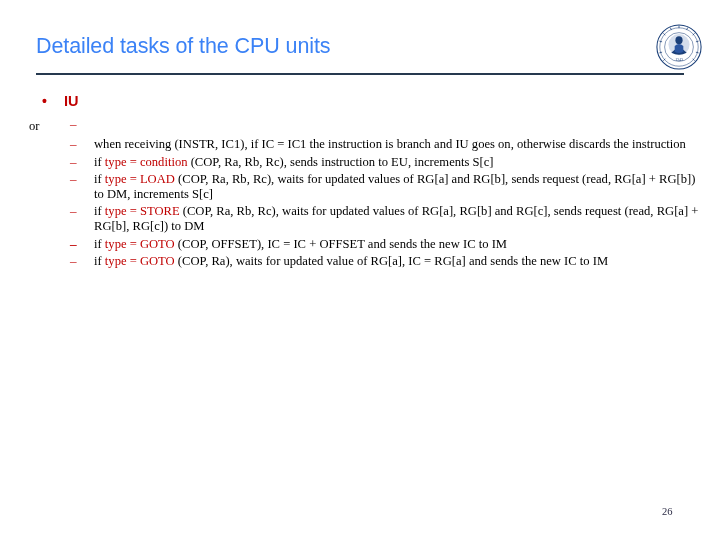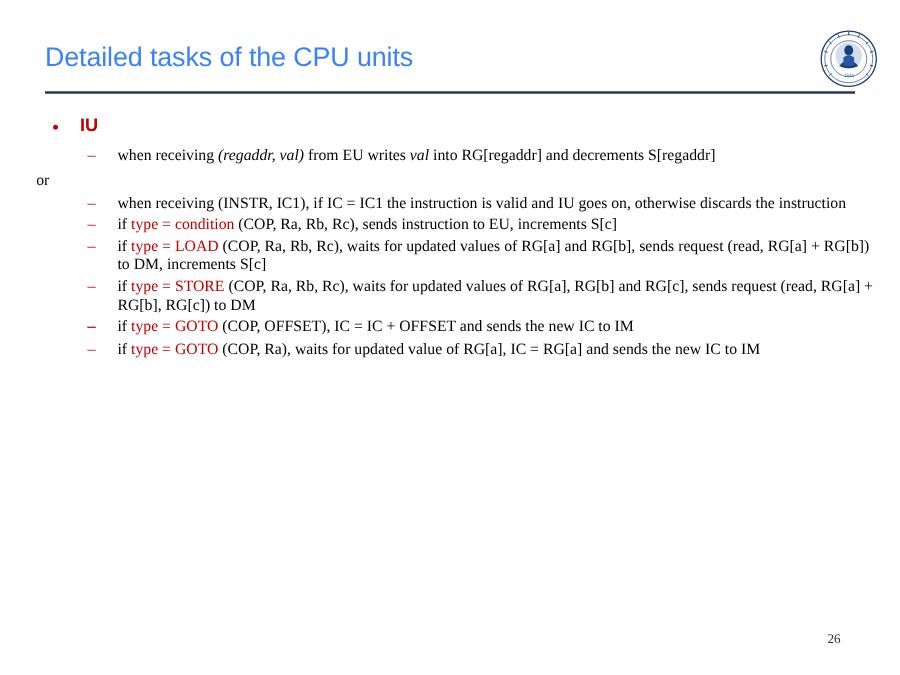--- a/index.html
+++ b/index.html
@@ -173,30 +173,29 @@
 
 <div class="content">
 
   <div class="lvl1">
     <span class="bullet-dot">•</span>
     <span>IU</span>
   </div>
 
   <div class="lvl2">
     <span class="dash">–</span>
-    <span class="rich"><span>when receiving </span><span class="ital">(regaddr, val)</span><span> from EU writes </span><span class="ital">val</span><span> into RG[regaddr] and decrements S[regaddr]</span></span>
   </div>
 
   <div class="lvl2-plain">
     <span>or</span>
   </div>
 
   <div class="lvl2">
     <span class="dash">–</span>
-    <span class="rich"><span>when receiving (INSTR, IC1), if IC = IC1 the instruction is valid and IU goes on, otherwise discards the instruction</span></span>
+    <span class="rich"><span>when receiving (INSTR, IC1), if IC = IC1 the instruction is branch and IU goes on, otherwise discards the instruction</span></span>
   </div>
 
   <div class="lvl2">
     <span class="dash">–</span>
     <span class="rich"><span>if </span><span class="red">type = condition</span><span> (COP, Ra, Rb, Rc), sends instruction to EU, increments S[c]</span></span>
   </div>
 
   <div class="lvl2">
     <span class="dash">–</span>
     <span class="rich"><span>if </span><span class="red">type = LOAD</span><span> (COP, Ra, Rb, Rc), waits for updated values of RG[a] and RG[b], sends request (read, RG[a] + RG[b]) to DM, increments S[c]</span></span>

